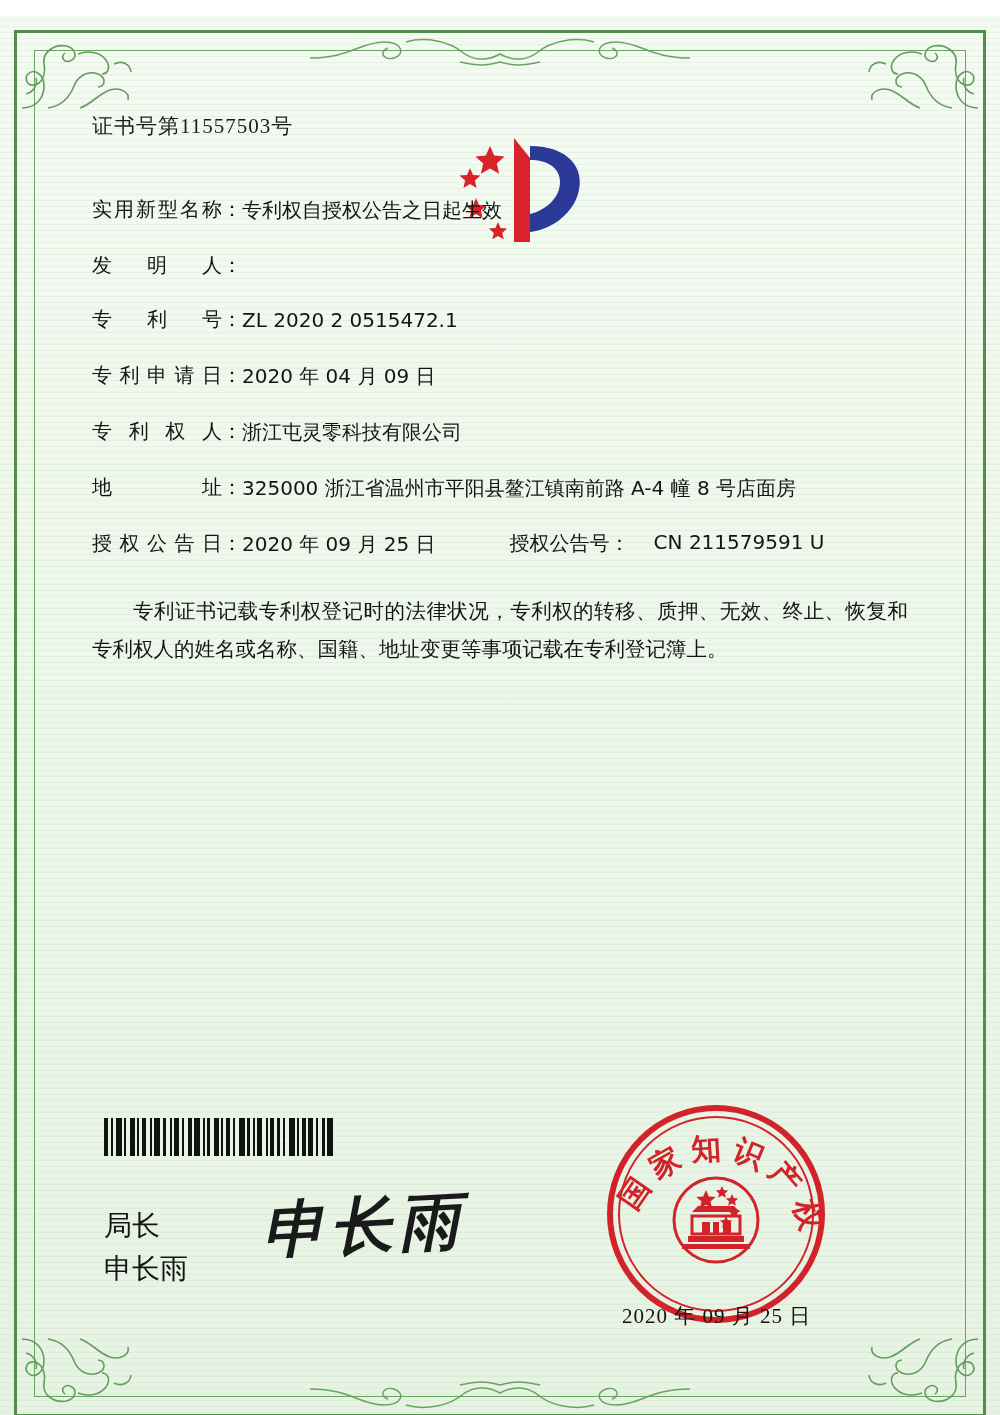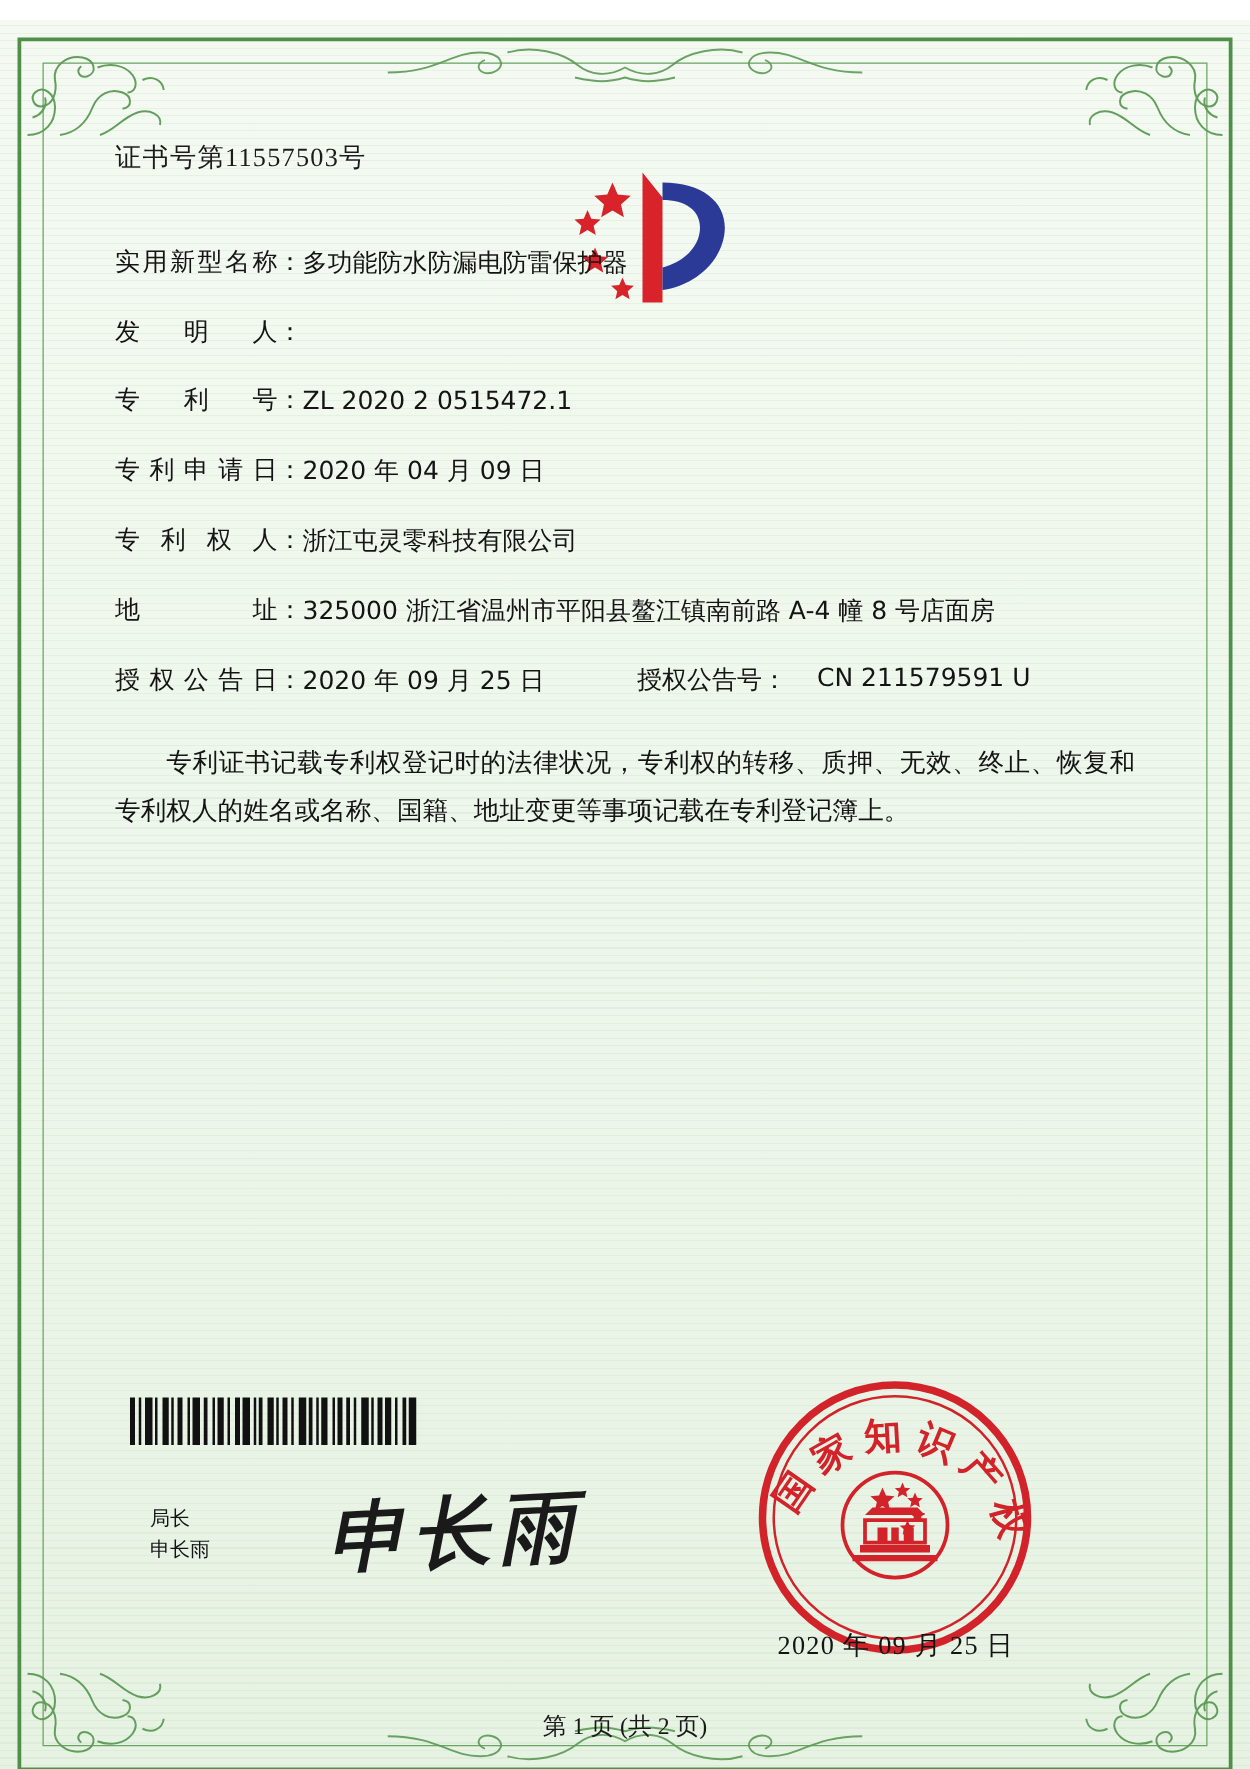--- a/index.html
+++ b/index.html
@@ -144,24 +144,24 @@
     width: 280px;
     height: 38px;
     display: flex;
     align-items: stretch;
   }
   .barcode span { display: block; height: 100%; }
 
   
   .sig-block {
     position: absolute;
-    left: 120px;
+    left: 104px;
     top: 1188px;
     font-family: Liberation Serif, serif;
-    font-size: 16px;
+    font-size: 28px;
     color: #141414;
     line-height: 1.55;
   }
   .sig-hand {
     position: absolute;
     left: 262px;
     top: 1168px;
     font-family: "Liberation Serif", "DejaVu Serif", serif;
     font-size: 62px;
     font-weight: bold;
@@ -286,21 +286,21 @@
 
       <div class="field-row">
         <div class="field-label">
           <span>实</span>
             <span>用</span>
             <span>新</span>
             <span>型</span>
             <span>名</span>
             <span>称：</span>
         </div>
-        <div class="field-value">多功能防水防漏电防雷保护器</div>
+        <div class="field-value">专利权自授权公告之日起生效</div>
       </div>
 
       <div class="field-row">
         <div class="field-label">
           <span>发</span>
             <span>明</span>
             <span>人：</span>
         </div>
       </div>
 
@@ -467,15 +467,14 @@
       <defs>
         <path id="sealArc" d="M 28 124 A 86 86 0 0 1 196 124" fill="none"></path>
       </defs>
       <text font-family="DejaVu Sans, sans-serif" font-size="30" font-weight="bold" fill="#d3232a" letter-spacing="9">
         <textPath href="#sealArc" startOffset="6%">国家知识产权局</textPath>
       </text>
     </svg>
   </div>
   <div class="seal-date">2020 年 09 月 25 日</div>
 
-  <div class="footer">第 1 页 (共 2 页)</div>
 
 </div>
 
 </body></html>

